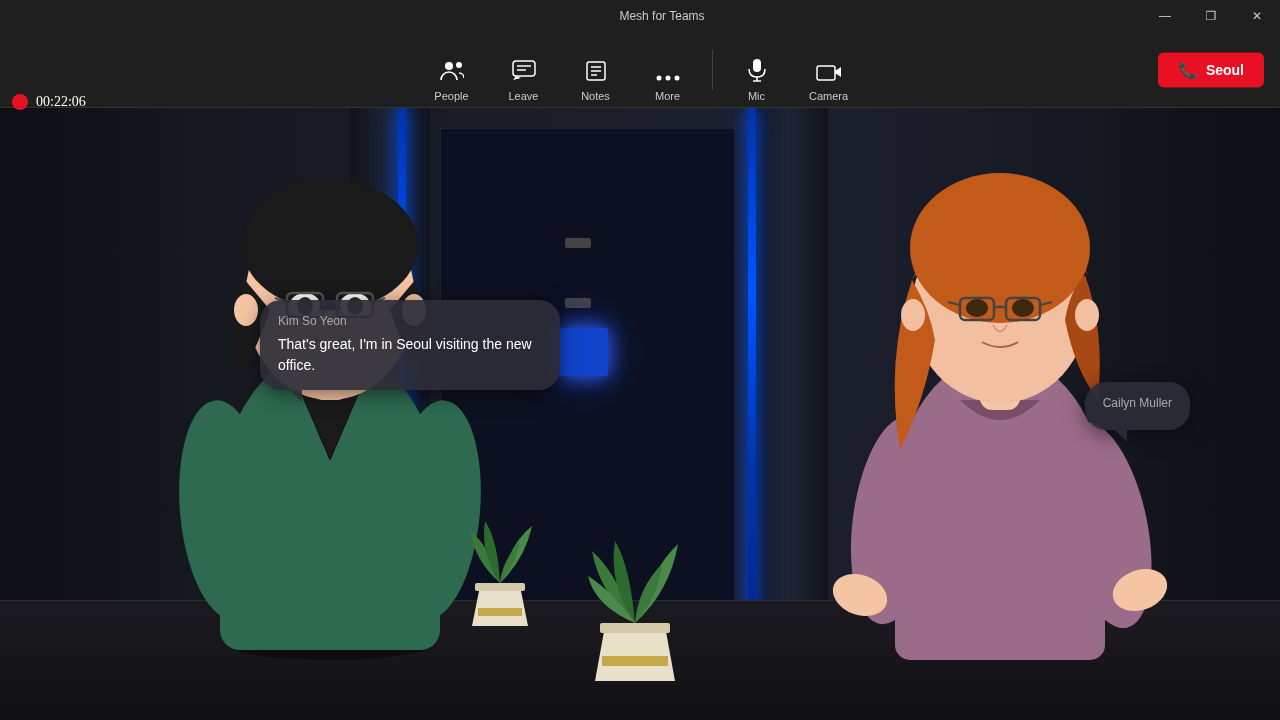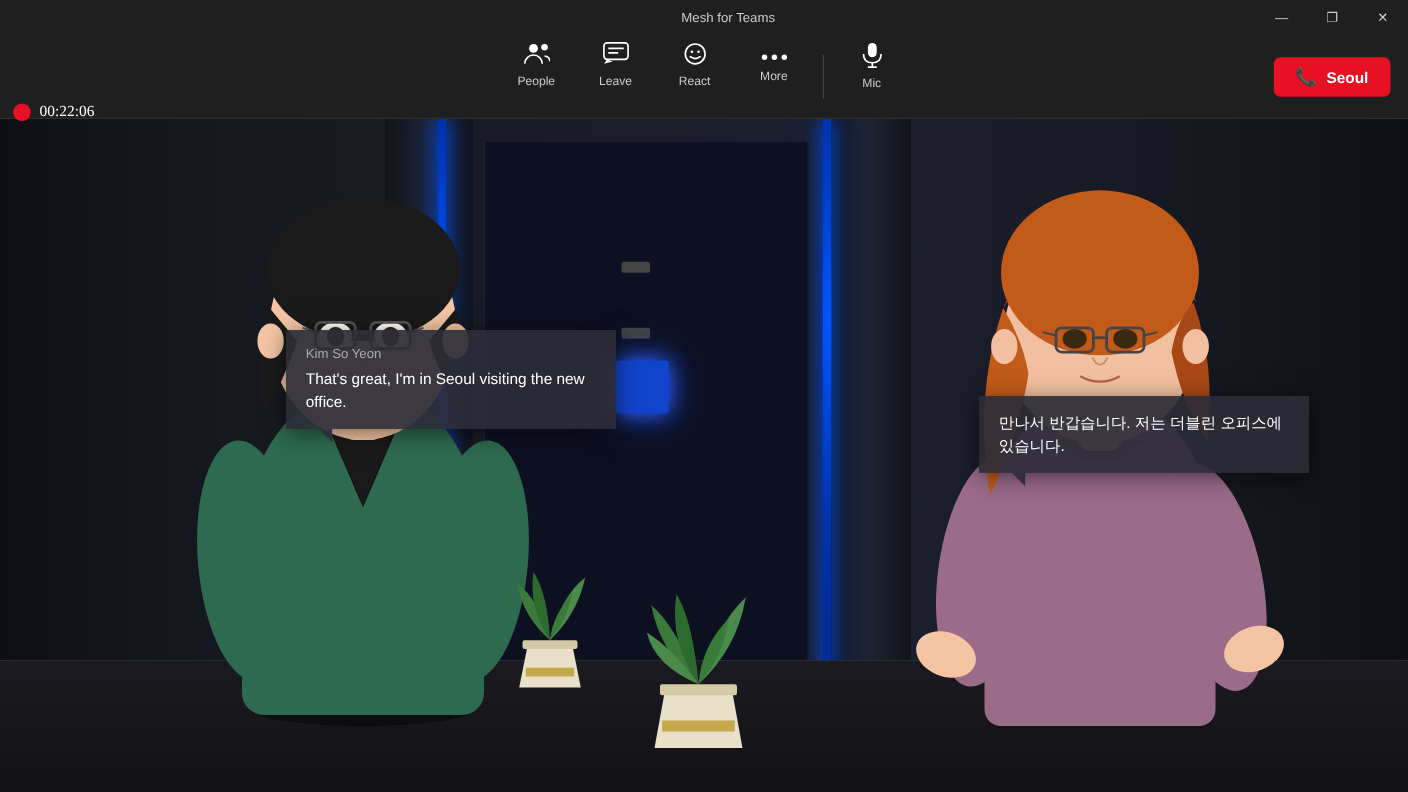--- a/index.html
+++ b/index.html
@@ -56,21 +56,21 @@
       align-items: center;
       justify-content: center;
       gap: 8px;
       z-index: 100;
       border-bottom: 1px solid #333;
     }
     .toolbar-btn {
       display: flex;
       flex-direction: column;
       align-items: center;
-      justify-content: flex-start;
+      justify-content: flex-end;
       gap: 4px;
       width: 64px;
       height: 64px;
       border-radius: 8px;
       cursor: pointer;
       color: #ffffff;
     }
     .toolbar-btn .icon {
       font-size: 22px;
       line-height: 1;
@@ -161,21 +161,21 @@
       bottom: 60px;
       right: 100px;
       width: 360px;
       height: 580px;
     }
 
     
     .speech-bubble {
       position: absolute;
       background: rgba(45, 45, 55, 0.92);
-      border-radius: 0;
+      border-radius: 21px;
       padding: 14px 18px;
       color: white;
       max-width: 300px;
       box-shadow: 0 4px 20px rgba(0,0,0,0.5);
     }
     .speech-bubble::after {
       content: '';
       position: absolute;
       bottom: -12px;
       left: 30px;
@@ -248,32 +248,32 @@
       <svg width="24" height="22" viewBox="0 0 24 22" fill="white">
         <rect x="1" y="1" width="22" height="15" rx="3" fill="none" stroke="white" stroke-width="1.5"></rect>
         <line x1="5" y1="6" x2="19" y2="6" stroke="white" stroke-width="1.5"></line>
         <line x1="5" y1="10" x2="14" y2="10" stroke="white" stroke-width="1.5"></line>
         <path d="M4 16l-3 4 8-2" fill="white"></path>
       </svg>
     </span>
     <span class="label">Leave</span>
   </div>
 
-  <div class="toolbar-btn">
-    <span class="icon">
-      <svg width="24" height="22" viewBox="0 0 24 22" fill="white">
-        <circle cx="12" cy="11" r="9" fill="none" stroke="white" stroke-width="1.5"></circle>
-        <circle cx="9" cy="9" r="1.2" fill="white"></circle>
-        <circle cx="15" cy="9" r="1.2" fill="white"></circle>
-        <path d="M7.5 13.5 Q12 17 16.5 13.5" fill="none" stroke="white" stroke-width="1.5" stroke-linecap="round"></path>
-      </svg>
-    </span>
-    <span class="label">React</span>
-  </div>
-
+
+  <div class="toolbar-btn">
+    <span class="icon">
+      <svg width="22" height="22" viewBox="0 0 22 22" fill="white">
+        <rect x="2" y="2" width="18" height="18" rx="2" fill="none" stroke="white" stroke-width="1.5"></rect>
+        <line x1="6" y1="7" x2="16" y2="7" stroke="white" stroke-width="1.5"></line>
+        <line x1="6" y1="11" x2="16" y2="11" stroke="white" stroke-width="1.5"></line>
+        <line x1="6" y1="15" x2="12" y2="15" stroke="white" stroke-width="1.5"></line>
+      </svg>
+    </span>
+    <span class="label">Notes</span>
+  </div>
 
   <div class="toolbar-btn">
     <span class="icon">
       <svg width="24" height="8" viewBox="0 0 24 8" fill="white">
         <circle cx="3" cy="4" r="2.5" fill="white"></circle>
         <circle cx="12" cy="4" r="2.5" fill="white"></circle>
         <circle cx="21" cy="4" r="2.5" fill="white"></circle>
       </svg>
     </span>
     <span class="label">More</span>
@@ -286,20 +286,29 @@
       <svg width="22" height="24" viewBox="0 0 22 24" fill="white">
         <rect x="7" y="1" width="8" height="13" rx="4" fill="white"></rect>
         <path d="M3 11 Q3 19 11 19 Q19 19 19 11" fill="none" stroke="white" stroke-width="1.5"></path>
         <line x1="11" y1="19" x2="11" y2="23" stroke="white" stroke-width="1.5"></line>
         <line x1="7" y1="23" x2="15" y2="23" stroke="white" stroke-width="1.5"></line>
       </svg>
     </span>
     <span class="label">Mic</span>
   </div>
 
+  <div class="toolbar-btn">
+    <span class="icon">
+      <svg width="26" height="20" viewBox="0 0 26 20" fill="white">
+        <rect x="1" y="4" width="18" height="14" rx="2" fill="none" stroke="white" stroke-width="1.5"></rect>
+        <path d="M19 9 L25 5 L25 15 L19 11 Z" fill="white"></path>
+      </svg>
+    </span>
+    <span class="label">Camera</span>
+  </div>
 
 
   <button id="leave-btn">
     <span style="font-size:16px;">📞</span>
     <span>Seoul</span>
   </button>
 </div>
 
 <div id="scene">
   <div class="bg-wall"></div>
@@ -443,15 +452,15 @@
       <path d="M55 97 Q15 80 8 50 Q32 65 55 97Z" fill="#4a8a4a"></path>
     </svg>
   </div>
 
   <div class="speech-bubble bubble-kim">
     <div class="bubble-name">Kim So Yeon</div>
     <div class="bubble-text">That's great, I'm in Seoul visiting the new office.</div>
   </div>
 
   <div class="speech-bubble bubble-cailyn" style="right:90px; bottom:290px;">
-    <div class="bubble-text">만나서 반갑습니다. 저는 더블린 오피스에 있습니다.</div>
+    <div class="bubble-name">Cailyn Muller</div>
   </div>
 </div>
 
 </body></html>

